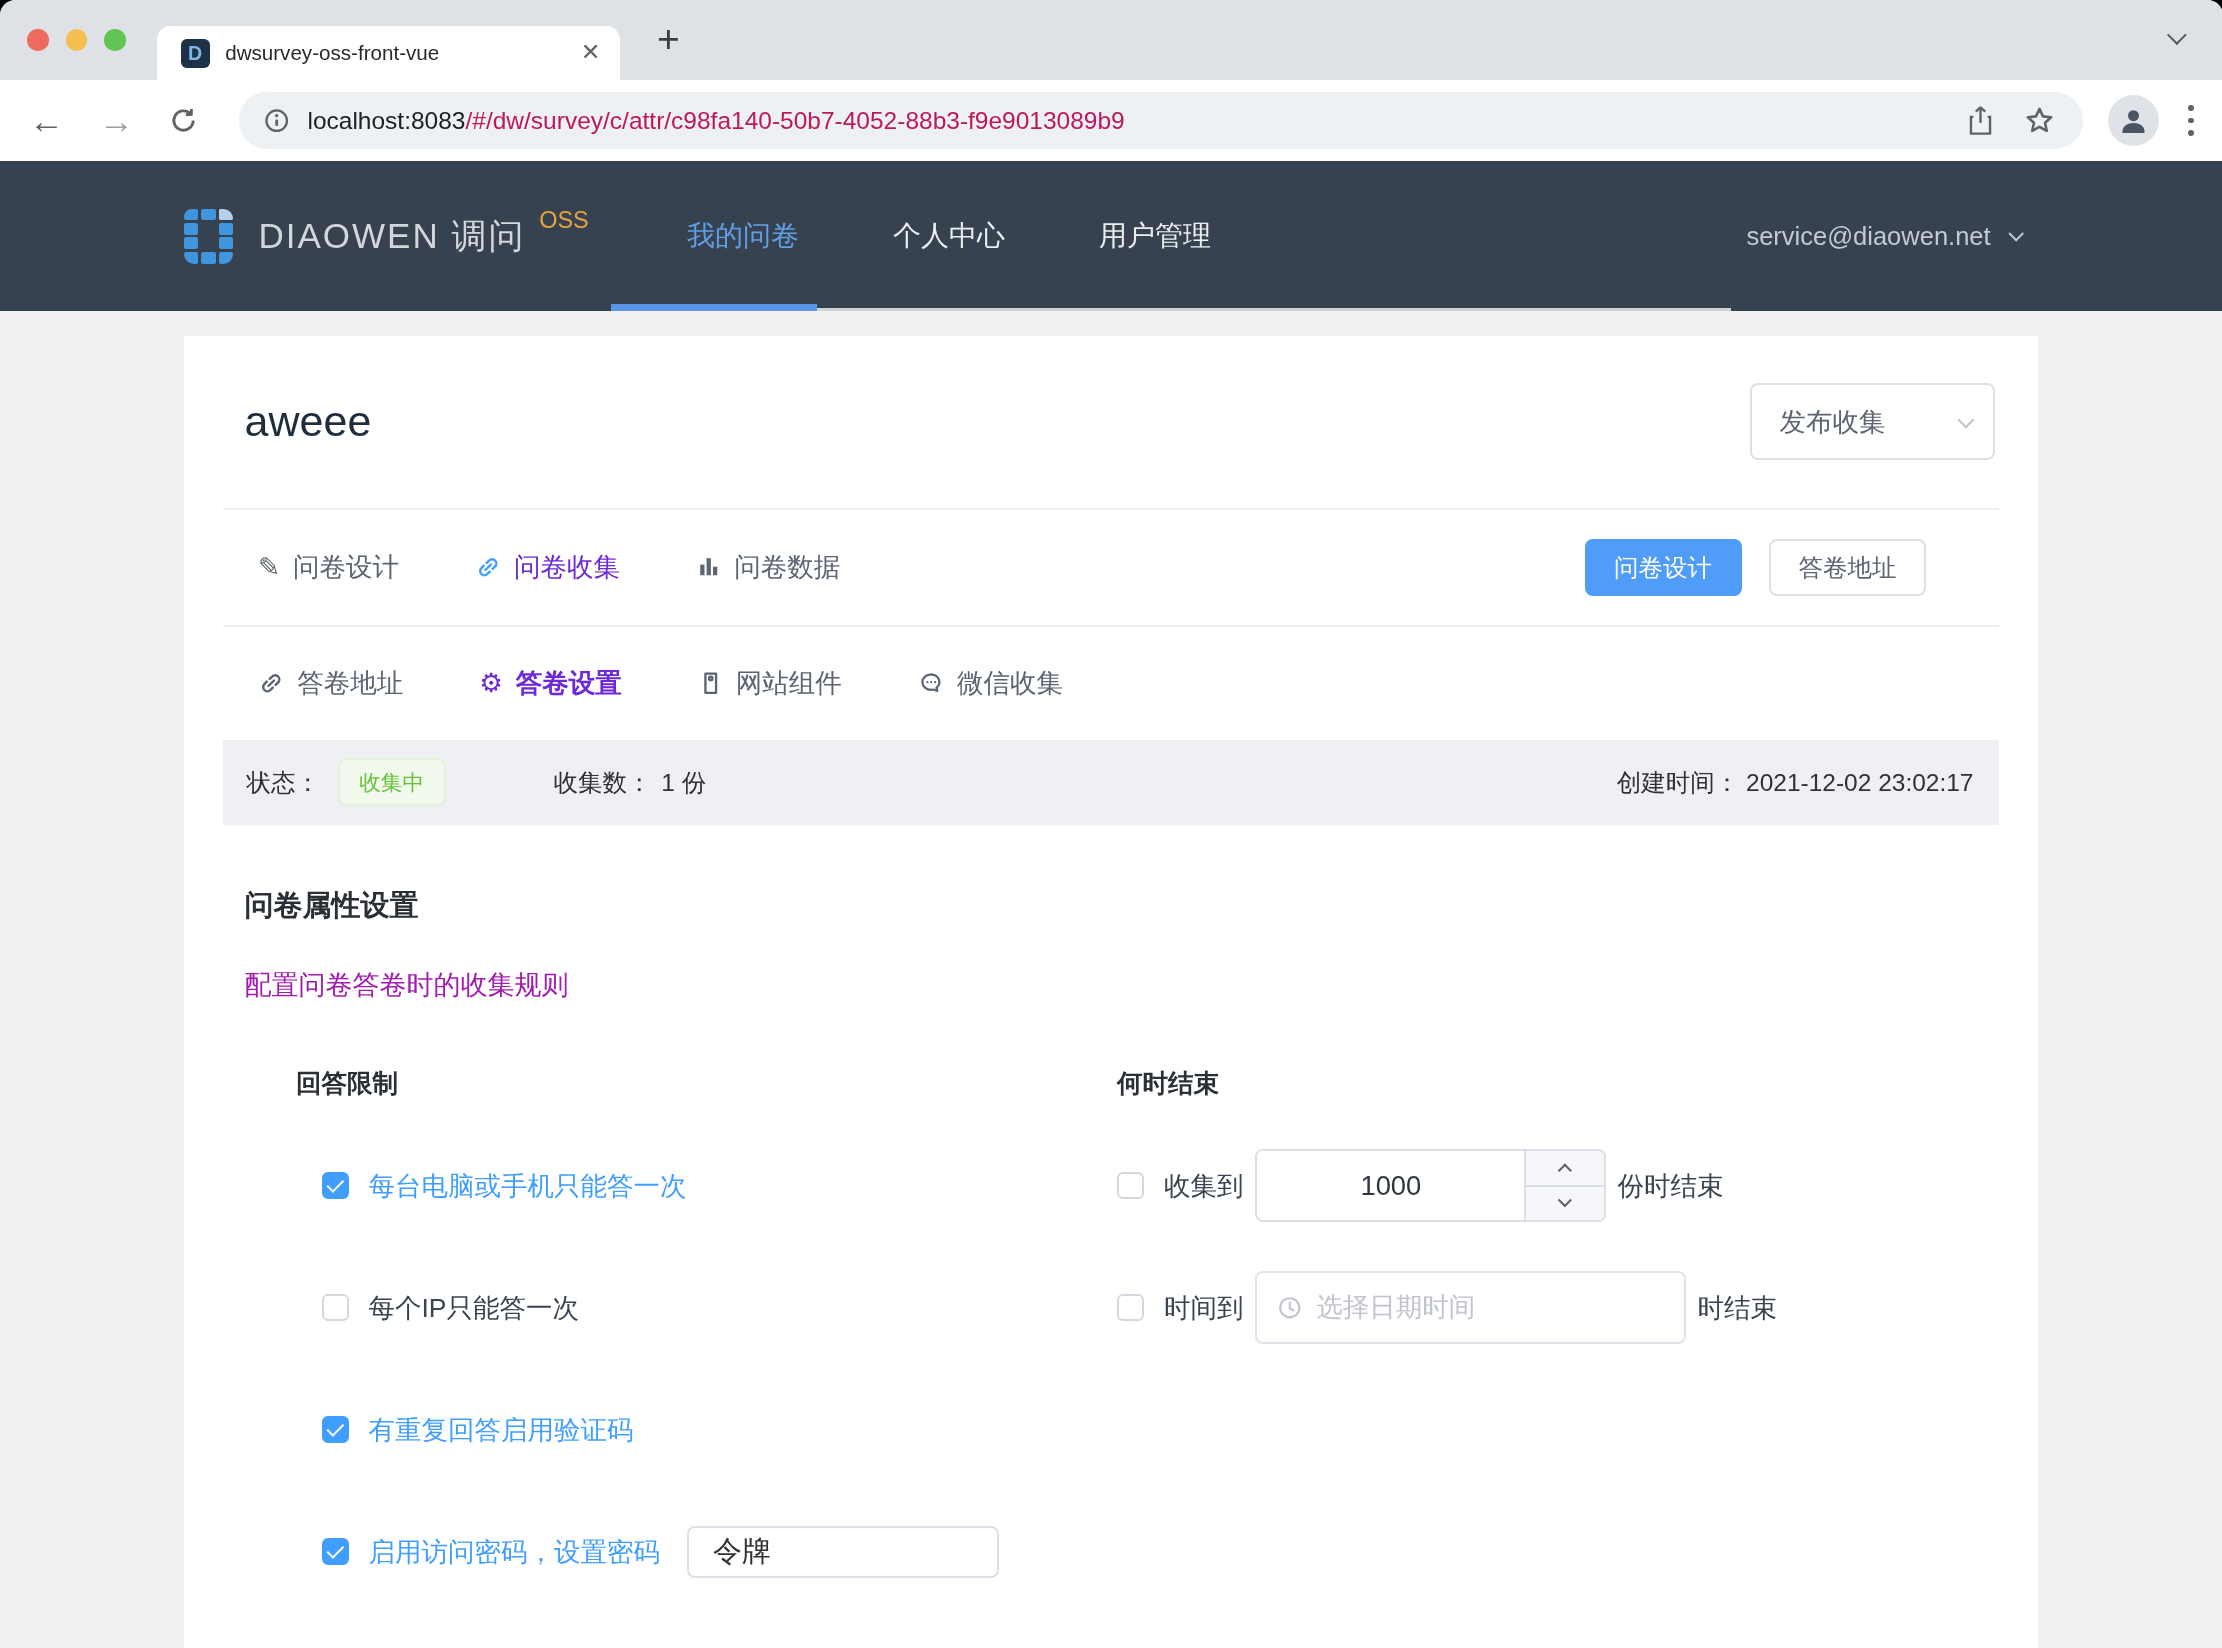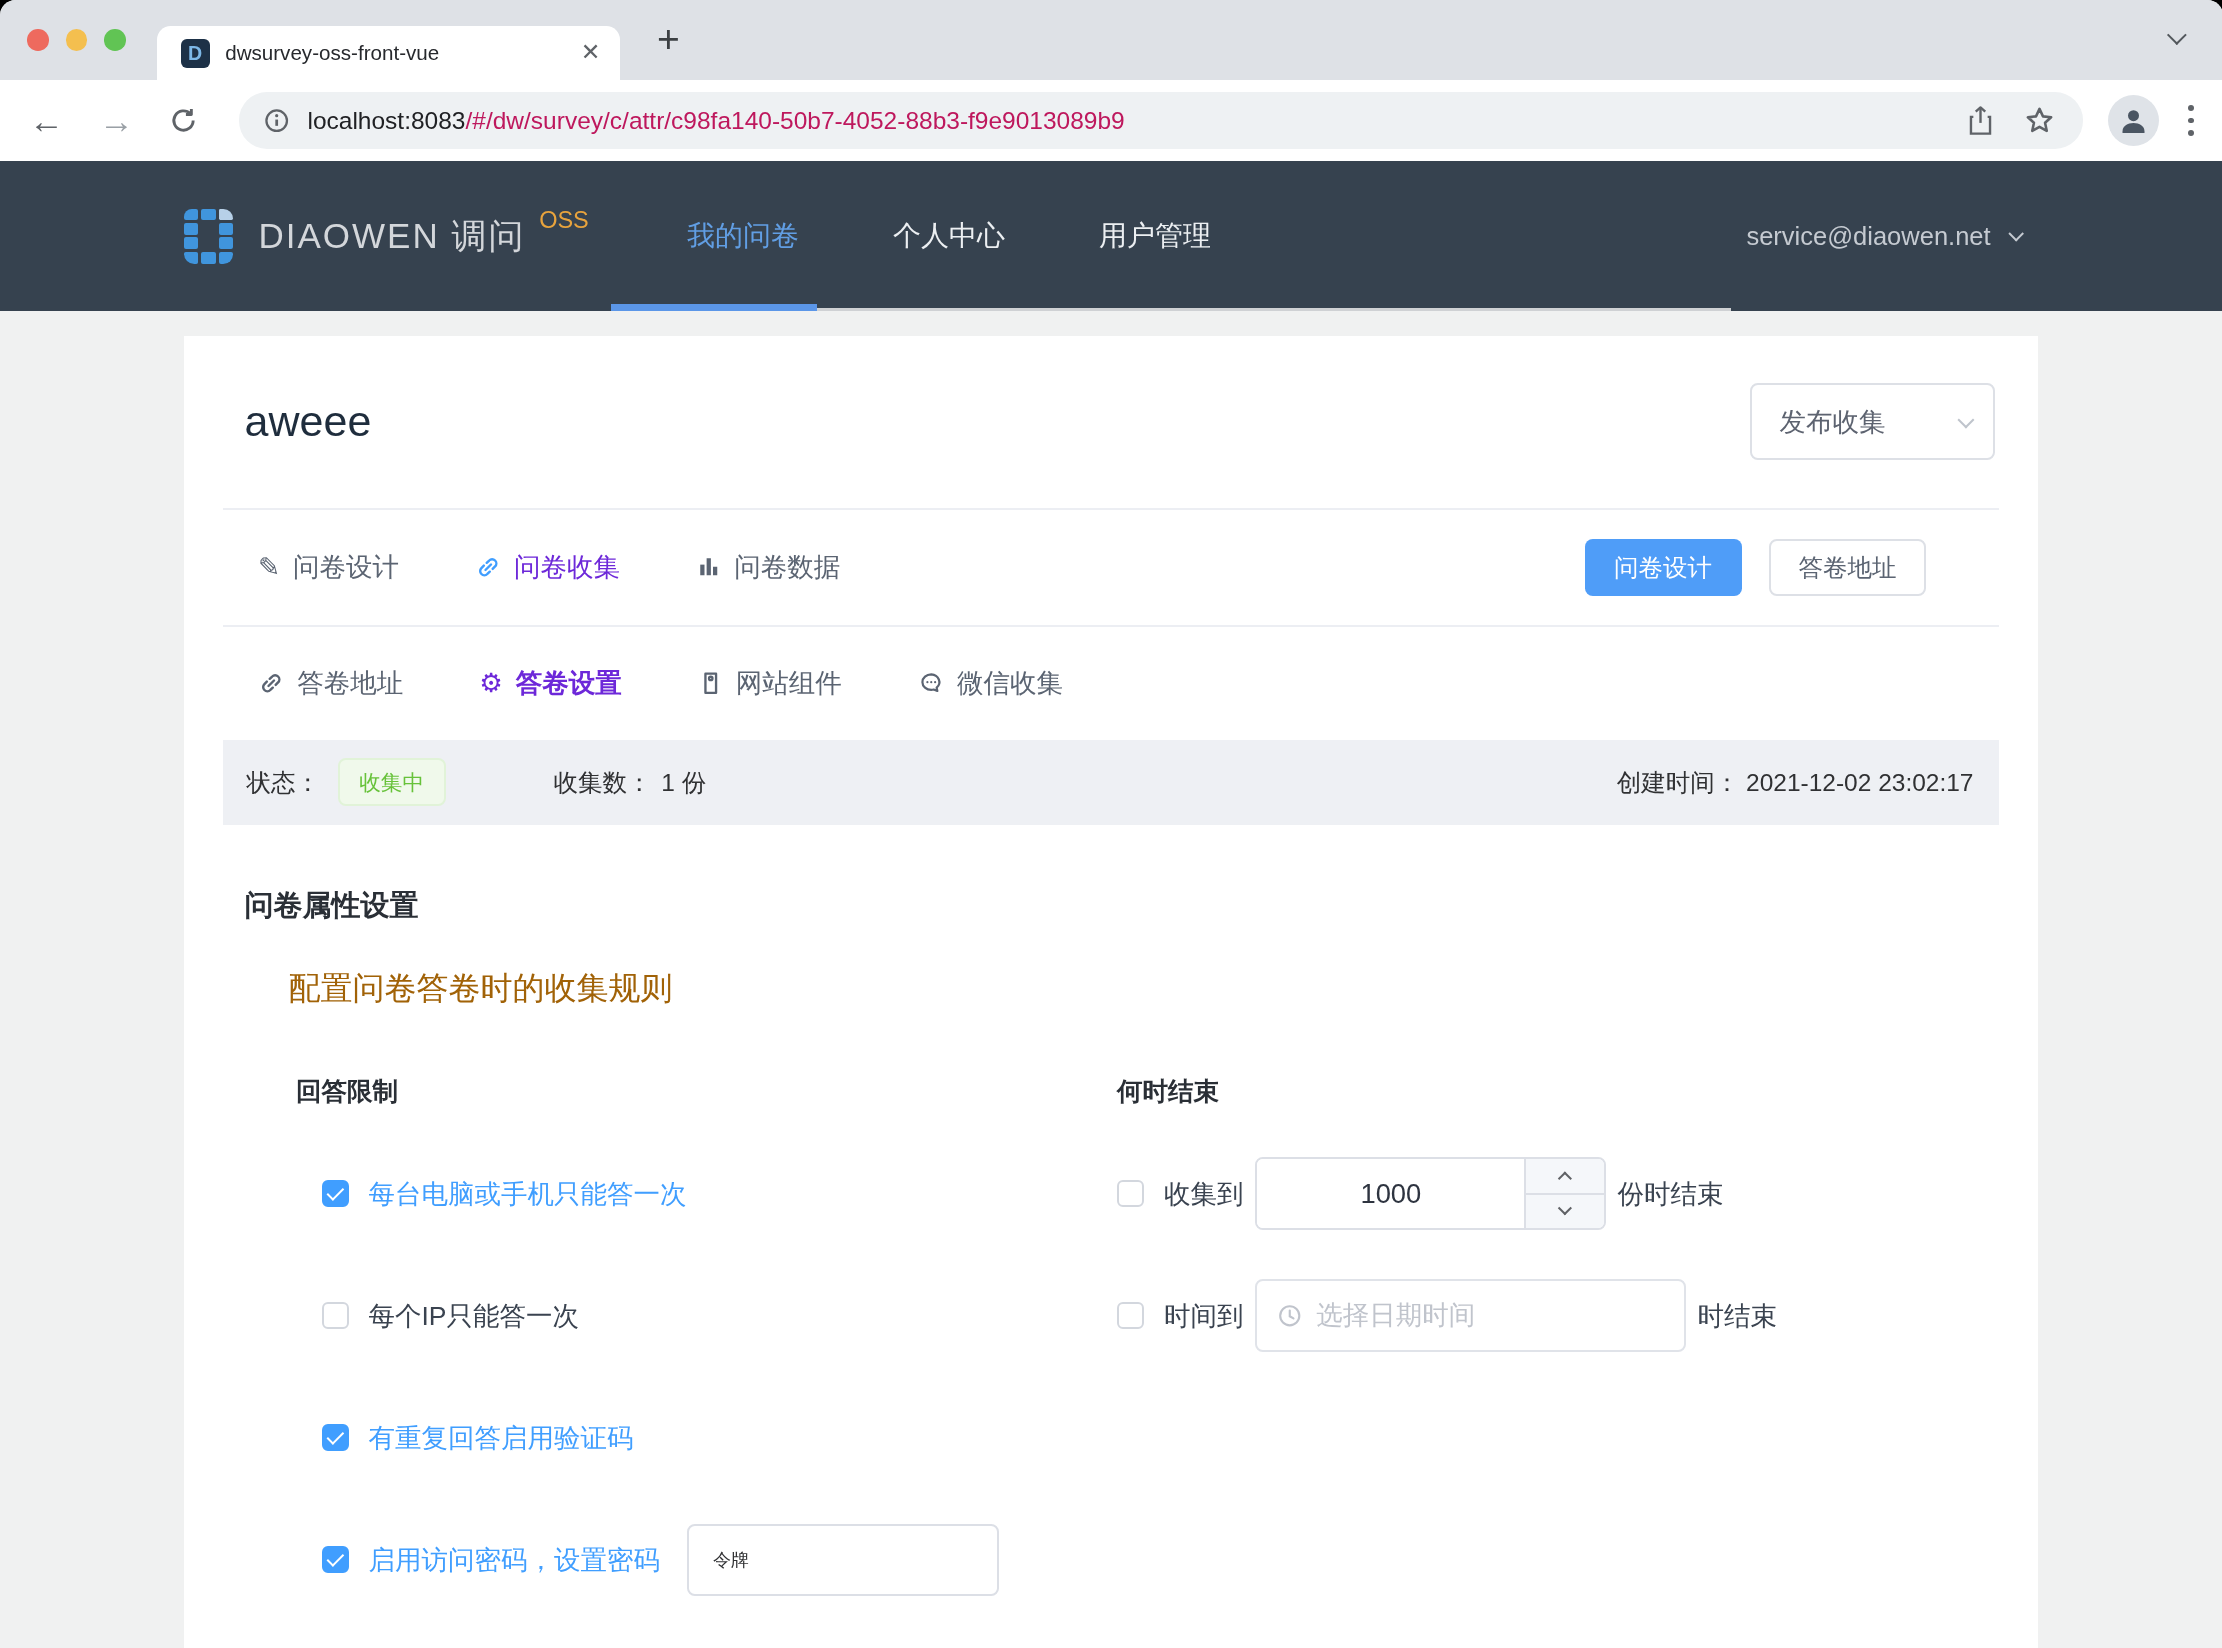--- a/index.html
+++ b/index.html
@@ -84,38 +84,38 @@
   .btn.plain { background:#fff; color:#5b6472; border:2px solid #dde0e6; }
 
   .statusbar { height:85px; background:#eef0f4; display:flex; align-items:center; padding:0 25.5px 0 23.5px; font-size:24.5px; color:#303133; }
   .badge { margin-left:17.6px; height:48px; padding:0 19.6px; border:2px solid #e1f3d8; background:#f0f9eb;
            color:#67c23a; font-size:21.6px; border-radius:7.8px; display:flex; align-items:center; }
   .countwrap { margin-left:108px; } .countval { margin-left:9.8px; }
   .created { margin-left:auto; }
 
   .section { padding:61px 0 0 21.6px; }
   .sec-title { font-size:29px; font-weight:bold; color:#2a2f36; }
-  .sec-sub { margin-top:41px; font-size:32px; color:#a16207;margin-left:44px; }
+  .sec-sub { margin-top:41px; font-size:27px; color:#a21caf; }
 
   .formgrid { margin-top:63px; display:flex; }
   .col-left { margin-left:73px; width:815px; }
   .col-right { width:921px; }
   .colhead { font-size:25.5px; font-weight:bold; color:#2a2f36; height:59px; }
   .cbrow { height:122px; display:flex; align-items:center; }
   .col-right .cbrow, .col-right .colhead { padding-left:21.6px; }
   .cbrow .inner-ml { margin-left:25.5px; display:flex; align-items:center; }
   .cb { position:relative; width:27.4px; height:27.4px; border:2px solid #d3d7de; border-radius:5.9px; background:#fff; flex:none; }
   .cbrow.checked .cb { background:#409eff; border-color:#409eff; }
   .cbrow.checked .cb::after { content:""; position:absolute; left:7.8px; top:2px; width:6.9px; height:13.7px;
       border:solid #fff; border-width:0 2.9px 2.9px 0; transform:rotate(45deg); }
   .cb-label { margin-left:19.6px; font-size:26.5px; color:#3a4350; }
   .cbrow.checked .cb-label { color:#409eff; }
 
-  .txtinput { margin-left:27.4px; width:312px; height:72px; border:2px solid #dcdfe6; border-radius:7.8px;
-              font-size:18px; color:#303133; padding:0 23.5px; outline:none; font-family:inherit; background:#fff; }
+  .txtinput { margin-left:27.4px; width:312px; height:52px; border:2px solid #dcdfe6; border-radius:7.8px;
+              font-size:29px; color:#303133; padding:0 23.5px; outline:none; font-family:inherit; background:#fff; }
 
   .numctl { margin-left:11.8px; width:351px; height:73px; border:2px solid #dcdfe6; border-radius:7.8px;
             display:flex; overflow:hidden; background:#fff; }
   .numctl input { flex:1; border:none; outline:none; text-align:center; font-size:27.4px; color:#2e3440; font-family:inherit; min-width:0; }
   .stepper { width:80px; border-left:2px solid #dcdfe6; display:flex; flex-direction:column; }
   .step { flex:1; background:#f5f7fa; display:flex; align-items:center; justify-content:center; }
   .step.up { border-bottom:2px solid #dcdfe6; }
   .chv { width:9.8px; height:9.8px; border-right:2.5px solid #606266; border-bottom:2.5px solid #606266; }
   .chv.u { transform:rotate(-135deg) translate(-2px,-2px); } .chv.d { transform:rotate(45deg) translate(-2px,-2px); }
 

